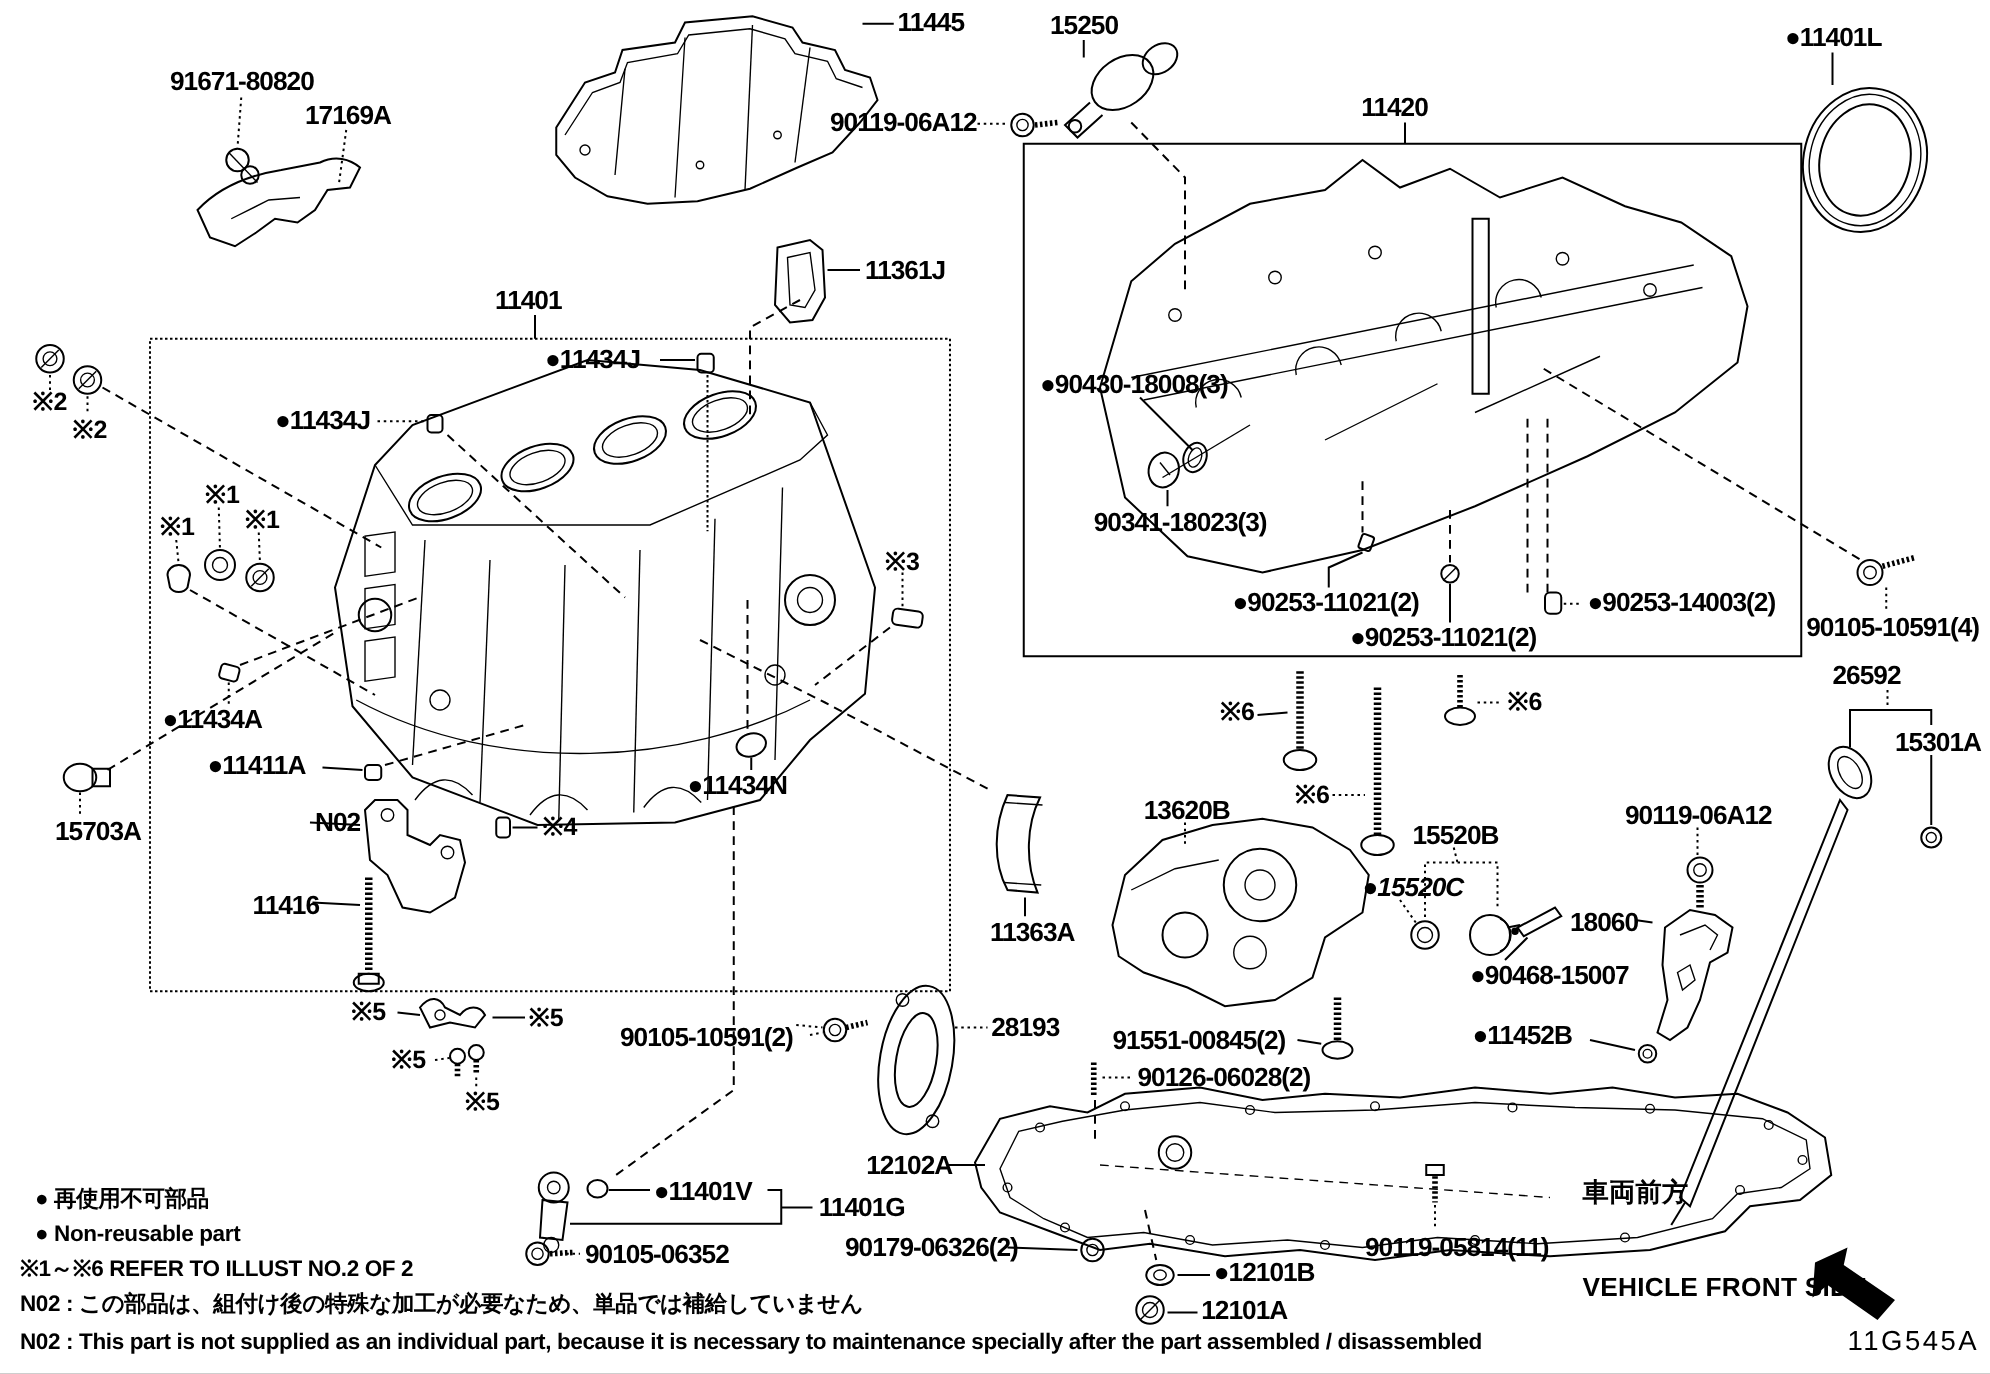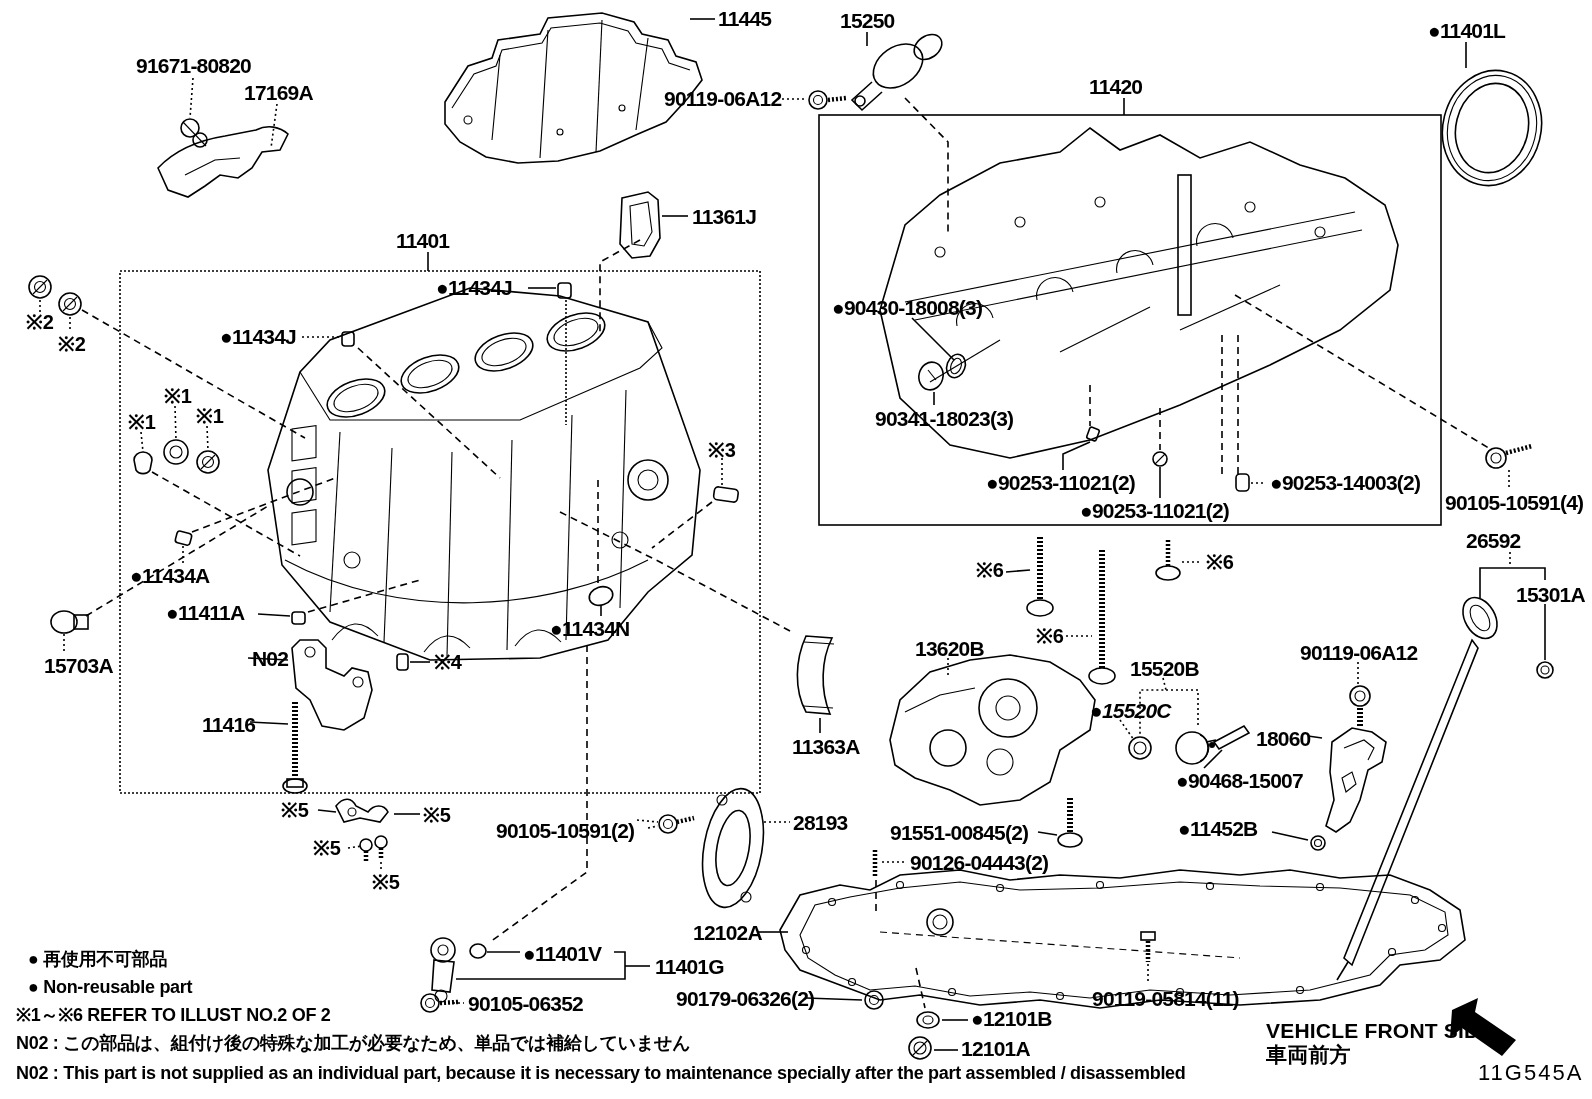--- a/index.html
+++ b/index.html
@@ -402,21 +402,21 @@
       <span class="lbl k-part" style="left: 496px; top: 820px;">90105-10591(2)</span>
       <span class="lbl k-part" style="left: 523px; top: 943px;">●11401V</span>
       <span class="lbl k-part" style="left: 655px; top: 956px;">11401G</span>
       <span class="lbl k-part" style="left: 468px; top: 993px;">90105-06352</span>
       <span class="lbl k-part" style="left: 793px; top: 812px;">28193</span>
       <span class="lbl k-part" style="left: 693px; top: 922px;">12102A</span>
       <span class="lbl k-part" style="left: 676px; top: 988px;">90179-06326(2)</span>
       <span class="lbl k-part" style="left: 971px; top: 1008px;">●12101B</span>
       <span class="lbl k-part" style="left: 961px; top: 1038px;">12101A</span>
       <span class="lbl k-part" style="left: 890px; top: 822px;">91551-00845(2)</span>
-      <span class="lbl k-part" style="left: 910px; top: 852px;">90126-04443(2)</span>
+      <span class="lbl k-part" style="left: 910px; top: 852px;">90126-06028(2)</span>
       <span class="lbl k-part" style="left: 1092px; top: 988px;">90119-05814(11)</span>
       <span class="lbl k-part" style="left: 832px; top: 297px;">●90430-18008(3)</span>
       <span class="lbl k-part" style="left: 875px; top: 408px;">90341-18023(3)</span>
       <span class="lbl k-part" style="left: 986px; top: 472px;">●90253-11021(2)</span>
       <span class="lbl k-part" style="left: 1080px; top: 500px;">●90253-11021(2)</span>
       <span class="lbl k-part" style="left: 1270px; top: 472px;">●90253-14003(2)</span>
       <span class="lbl k-part" style="left: 1445px; top: 492px;">90105-10591(4)</span>
       <span class="lbl k-part" style="left: 915px; top: 638px;">13620B</span>
       <span class="lbl k-part" style="left: 1130px; top: 658px;">15520B</span>
       <span class="lbl k-part" style="left: 1090px; top: 700px; font-style: italic;">●15520C</span>
@@ -439,17 +439,17 @@
       <span class="lbl k-sym" style="left: 313px; top: 838px;">※5</span>
       <span class="lbl k-sym" style="left: 372px; top: 872px;">※5</span>
       <span class="lbl k-sym" style="left: 976px; top: 560px;">※6</span>
       <span class="lbl k-sym" style="left: 1206px; top: 552px;">※6</span>
       <span class="lbl k-sym" style="left: 1036px; top: 626px;">※6</span>
       <span class="lbl k-legend" style="left: 28px; top: 950px;">● 再使用不可部品</span>
       <span class="lbl k-legend" style="left: 28px; top: 978px;">● Non-reusable part</span>
       <span class="lbl k-legend" style="left: 16px; top: 1006px;">※1～※6  REFER TO ILLUST NO.2 OF 2</span>
       <span class="lbl k-legend" style="left: 16px; top: 1034px;">N02 : この部品は、組付け後の特殊な加工が必要なため、単品では補給していません</span>
       <span class="lbl k-legend" style="left: 16px; top: 1064px;">N02 : This part is not supplied as an individual part, because it is necessary to maintenance specially after the part assembled / disassembled</span>
-      <span class="lbl k-caption" style="left: 1266px; top: 1044px;">車両前方</span>
+      <span class="lbl k-caption" style="left: 1266px; top: 944px;">車両前方</span>
       <span class="lbl k-caption" style="left: 1266px; top: 1020px;">VEHICLE FRONT SIDE</span>
       <span class="lbl k-code" style="left: 1478px; top: 1062px;">11G545A</span>
     </div>
 </div>
 
 </body></html>

